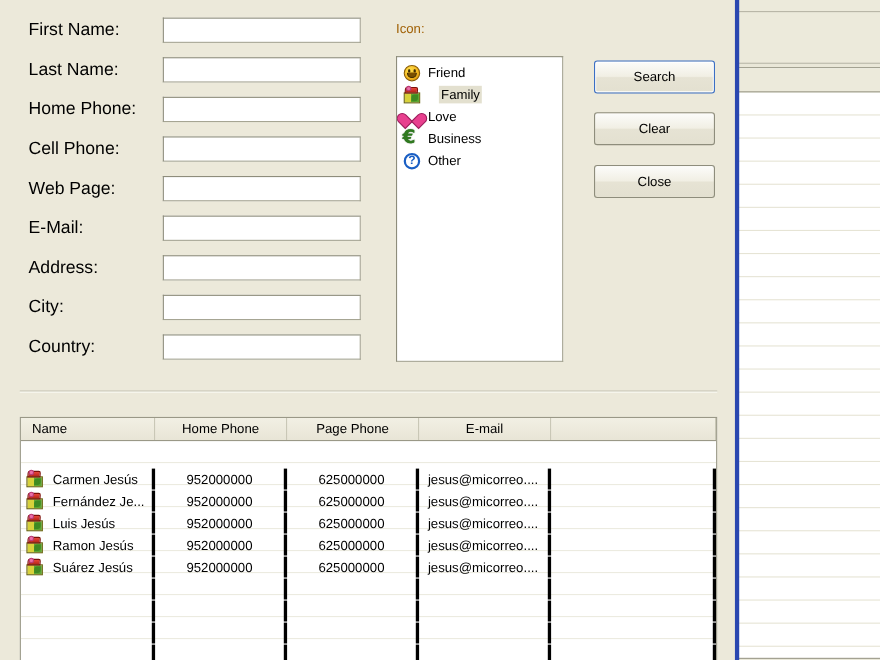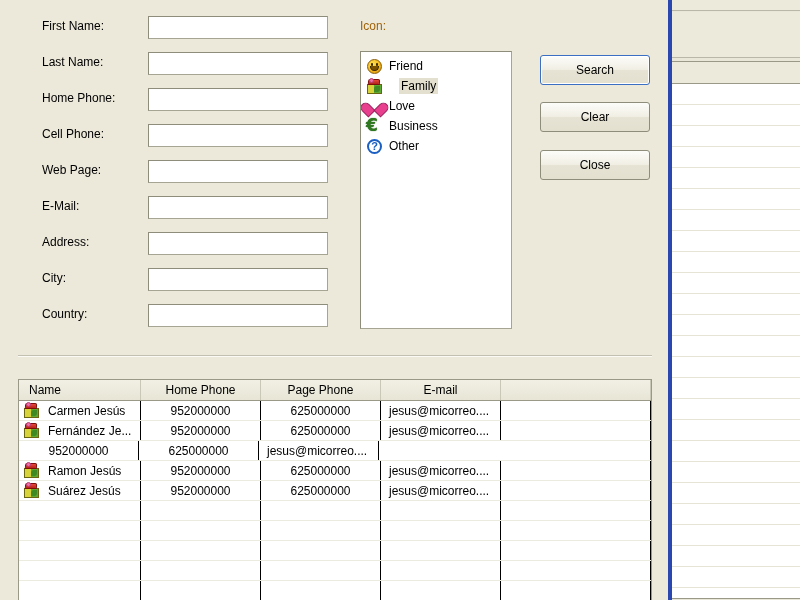--- a/index.html
+++ b/index.html
@@ -63,22 +63,22 @@
     background: #ece9da;
   }
 
   
   #form-area {
     position: absolute;
     left: 0; top: 0; width: 100%; height: 358px;
   }
   .field-row { position: absolute; left: 26px; height: 24px; }
   .field-label {
-    position: absolute; left: 16px; top: 3px;
-    font-size: 12px; color: #000; white-space: nowrap;
+    position: absolute; left: 0; top: 3px;
+    font-size: 16px; color: #000; white-space: nowrap;
   }
   .field-input {
     position: absolute; left: 122px; top: 0;
     width: 180px; height: 23px;
     background: #ffffff;
     border: 1px solid #a6a593;
     border-top-color: #8e8d7c;
     border-left-color: #8e8d7c;
     font-family: "Liberation Sans", sans-serif;
     font-size: 12px;
@@ -242,22 +242,22 @@
     height: 100%;
   }
   #grid-header .gh-cell.left { justify-content: flex-start; padding-left: 10px; text-align: center; }
   .grid-row {
     display: flex; height: 20px;
     border-bottom: 1px solid #ecebe0;
   }
   .grid-row .gc {
     font-size: 12px; color: #000;
     display: flex; align-items: center; justify-content: center;
-    border-right: 1px solid #000000;
-    height: 100%; overflow: hidden; white-space: nowrap;
+    border-right: 3px solid #000000;
+    height: 100%; overflow: hidden; white-space: nowrap; margin-top: 25px;
   }
   .grid-row .gc.name {
     justify-content: flex-start; padding-left: 4px; gap: 4px;
   }
   .grid-row .gc.email { justify-content: flex-start; padding-left: 8px; }
   .c-name  { width: 122px; flex: 0 0 122px; }
   .c-home  { width: 120px; flex: 0 0 120px; }
   .c-cell  { width: 120px; flex: 0 0 120px; }
   .c-mail  { width: 120px; flex: 0 0 120px; }
   .c-rest  { flex: 1 1 auto; }
@@ -426,20 +426,29 @@
                   <span class="fm-leaf"></span>
                 </span>
                 <span>Fernández Je...</span>
               </div>
               <div class="gc c-home">952000000</div>
               <div class="gc c-cell">625000000</div>
               <div class="gc c-mail email">jesus@micorreo....</div>
               <div class="gc c-rest"></div>
             </div>
             <div class="grid-row">
+              <div class="gc name c-name">
+                <span class="ico ico-family">
+                  <span class="fm-body"></span>
+                  <span class="fm-roof"></span>
+                  <span class="fm-flower"></span>
+                  <span class="fm-leaf"></span>
+                </span>
+                <span>Luis Jesús</span>
+              </div>
               <div class="gc c-home">952000000</div>
               <div class="gc c-cell">625000000</div>
               <div class="gc c-mail email">jesus@micorreo....</div>
               <div class="gc c-rest"></div>
             </div>
             <div class="grid-row">
               <div class="gc name c-name">
                 <span class="ico ico-family">
                   <span class="fm-body"></span>
                   <span class="fm-roof"></span>

